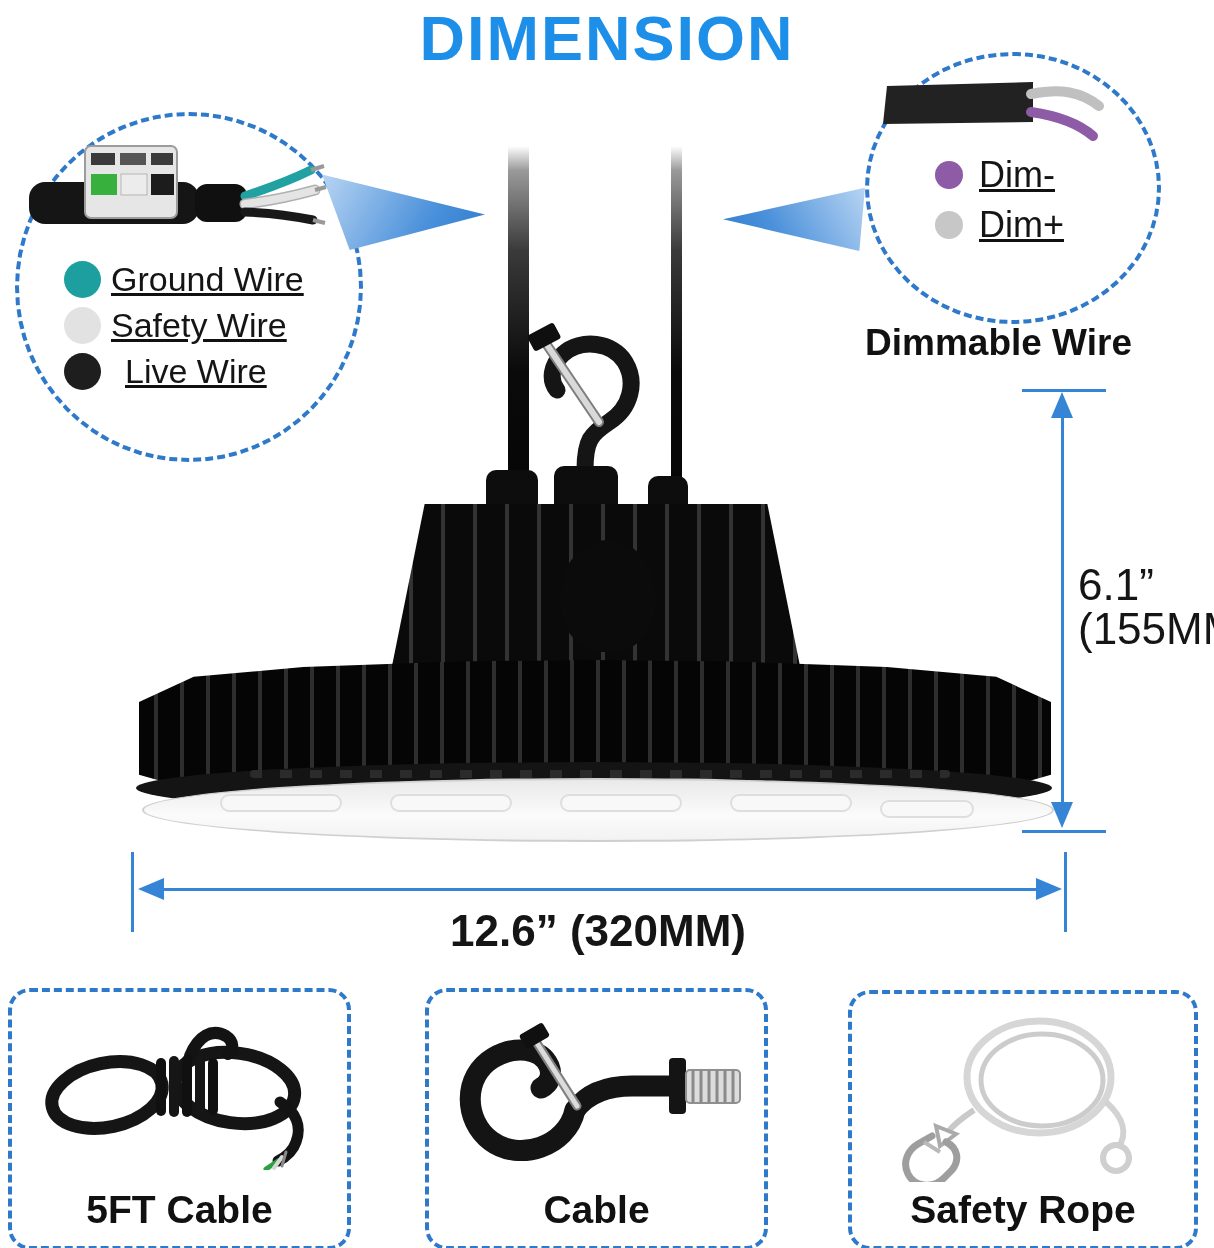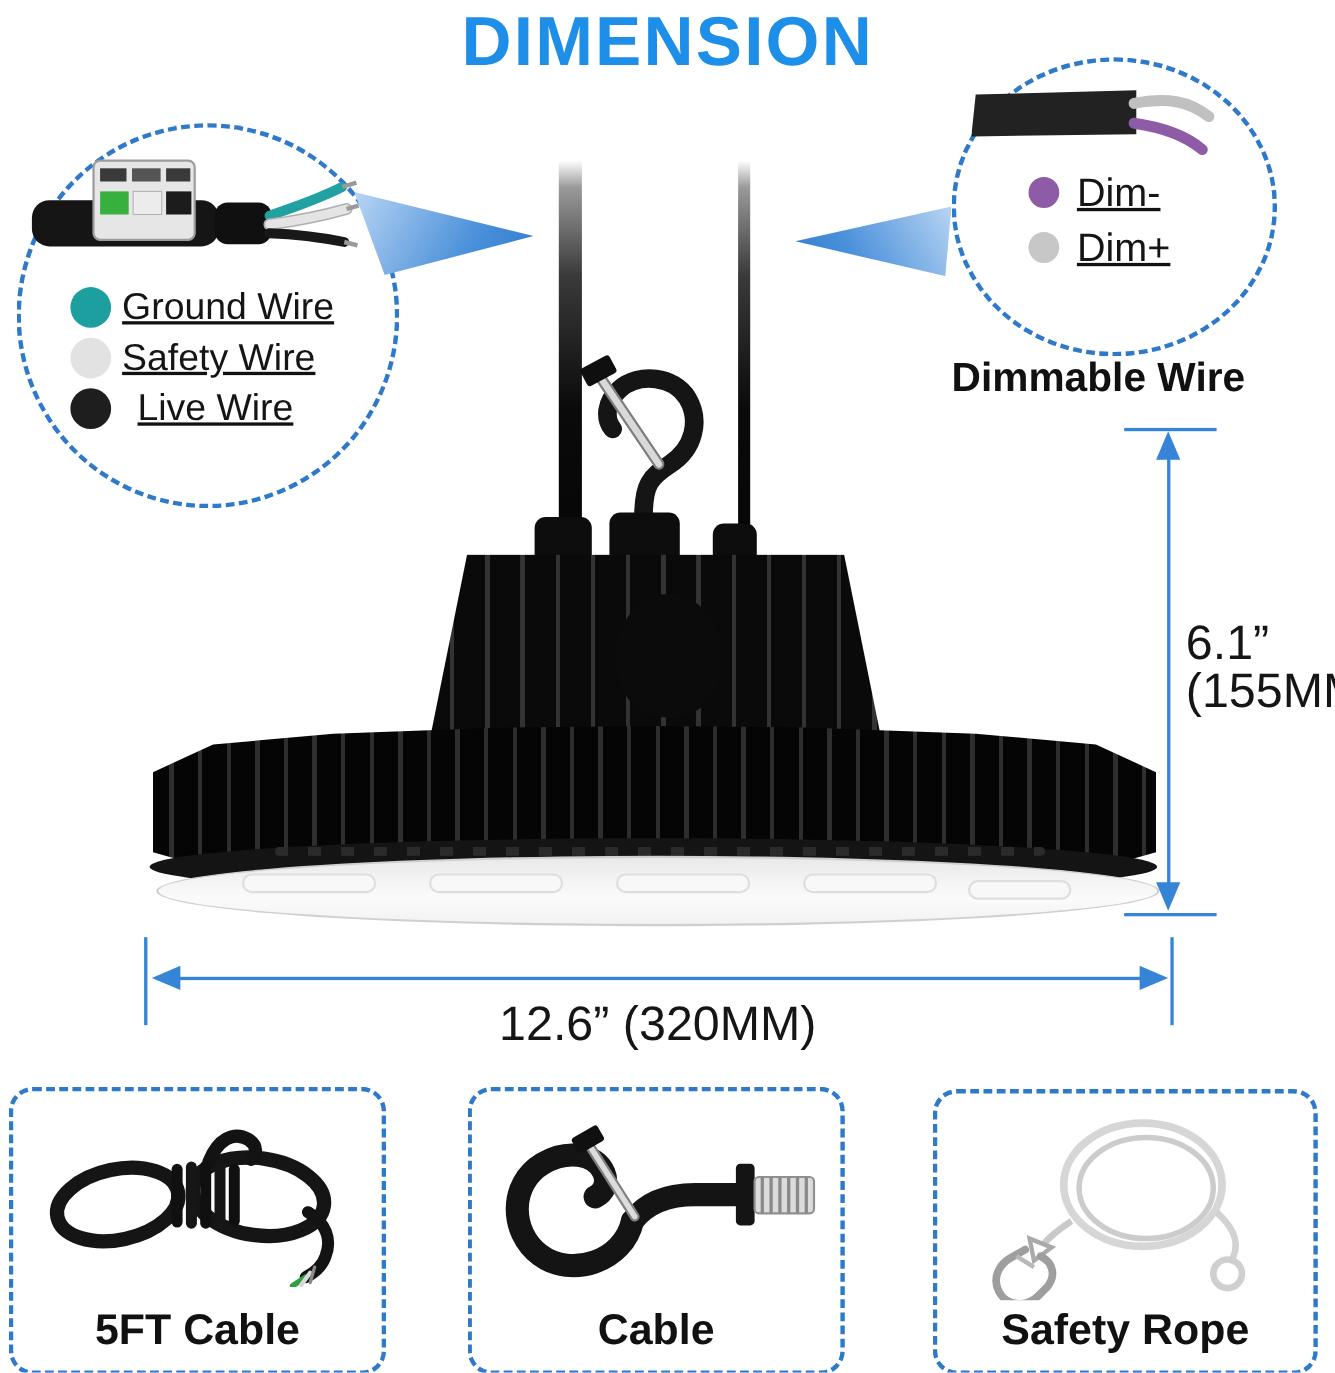--- a/index.html
+++ b/index.html
@@ -164,21 +164,21 @@
     <div class="abs dim-text" style="left:1078px;top:560px;">6.1”</div>
     <div class="abs dim-text" style="left:1078px;top:604px;">(155MM)</div>
   </div>
 
   <div>
     <div class="abs dim cap-v" style="left:131px;top:852px;"></div>
     <div class="abs dim cap-v" style="left:1064px;top:852px;"></div>
     <div class="abs dim" style="left:146px;top:888px;width:908px;height:3px;"></div>
     <div class="abs arrowhead" style="left:138px;top:878px;border-top:11px solid transparent;border-bottom:11px solid transparent;border-right:26px solid #3584d6;"></div>
     <div class="abs arrowhead" style="left:1036px;top:878px;border-top:11px solid transparent;border-bottom:11px solid transparent;border-left:26px solid #3584d6;"></div>
-    <div class="abs dim-text" style="left:0;top:906px;width:1196px;text-align:center;">12.6” (320MM)</div>
+    <div class="abs dim-text" style="left:0;top:906px;width:1196px;text-align:center;font-weight:bold;">12.6” (320MM)</div>
   </div>
 
   <div class="abs acc-box" style="left:8px;top:988px;width:335px;height:254px;">
     <svg class="abs" style="left:20px;top:18px;" width="296" height="160" viewBox="0 0 296 160">
       <ellipse cx="75" cy="85" rx="56" ry="32" fill="none" stroke="#151515" stroke-width="13" transform="rotate(-12 75 85)"></ellipse>
       <ellipse cx="203" cy="78" rx="60" ry="35" fill="none" stroke="#151515" stroke-width="13" transform="rotate(8 203 78)"></ellipse>
       <path d="M 158,46 C 166,26 180,18 194,26 C 202,31 202,40 196,44" fill="none" stroke="#131313" stroke-width="12" stroke-linecap="round"></path>
       <rect x="124" y="48" width="10" height="58" rx="5" fill="#101010"></rect>
       <rect x="137" y="46" width="10" height="61" rx="5" fill="#161616"></rect>
       <rect x="150" y="45" width="10" height="62" rx="5" fill="#101010"></rect>

